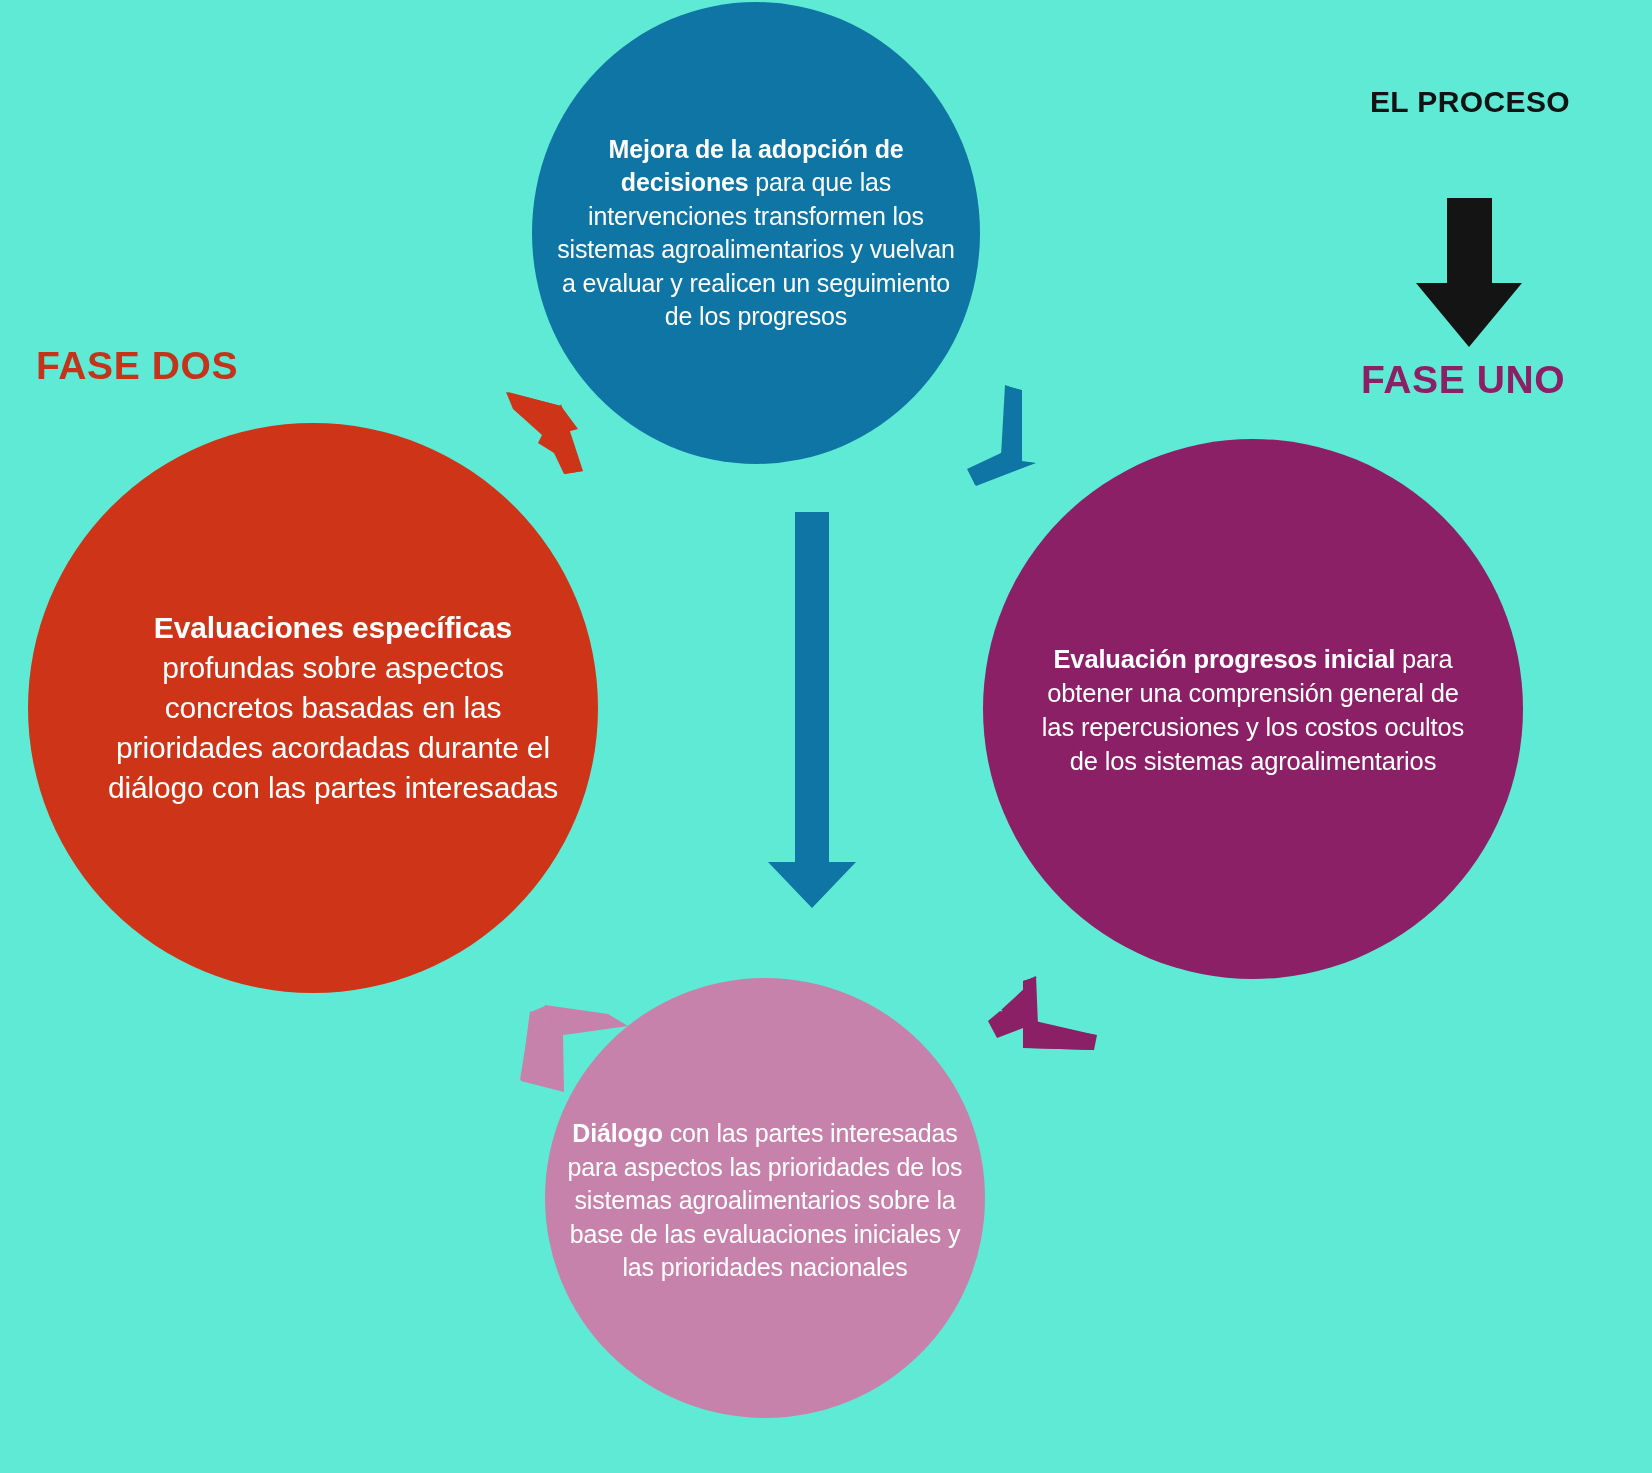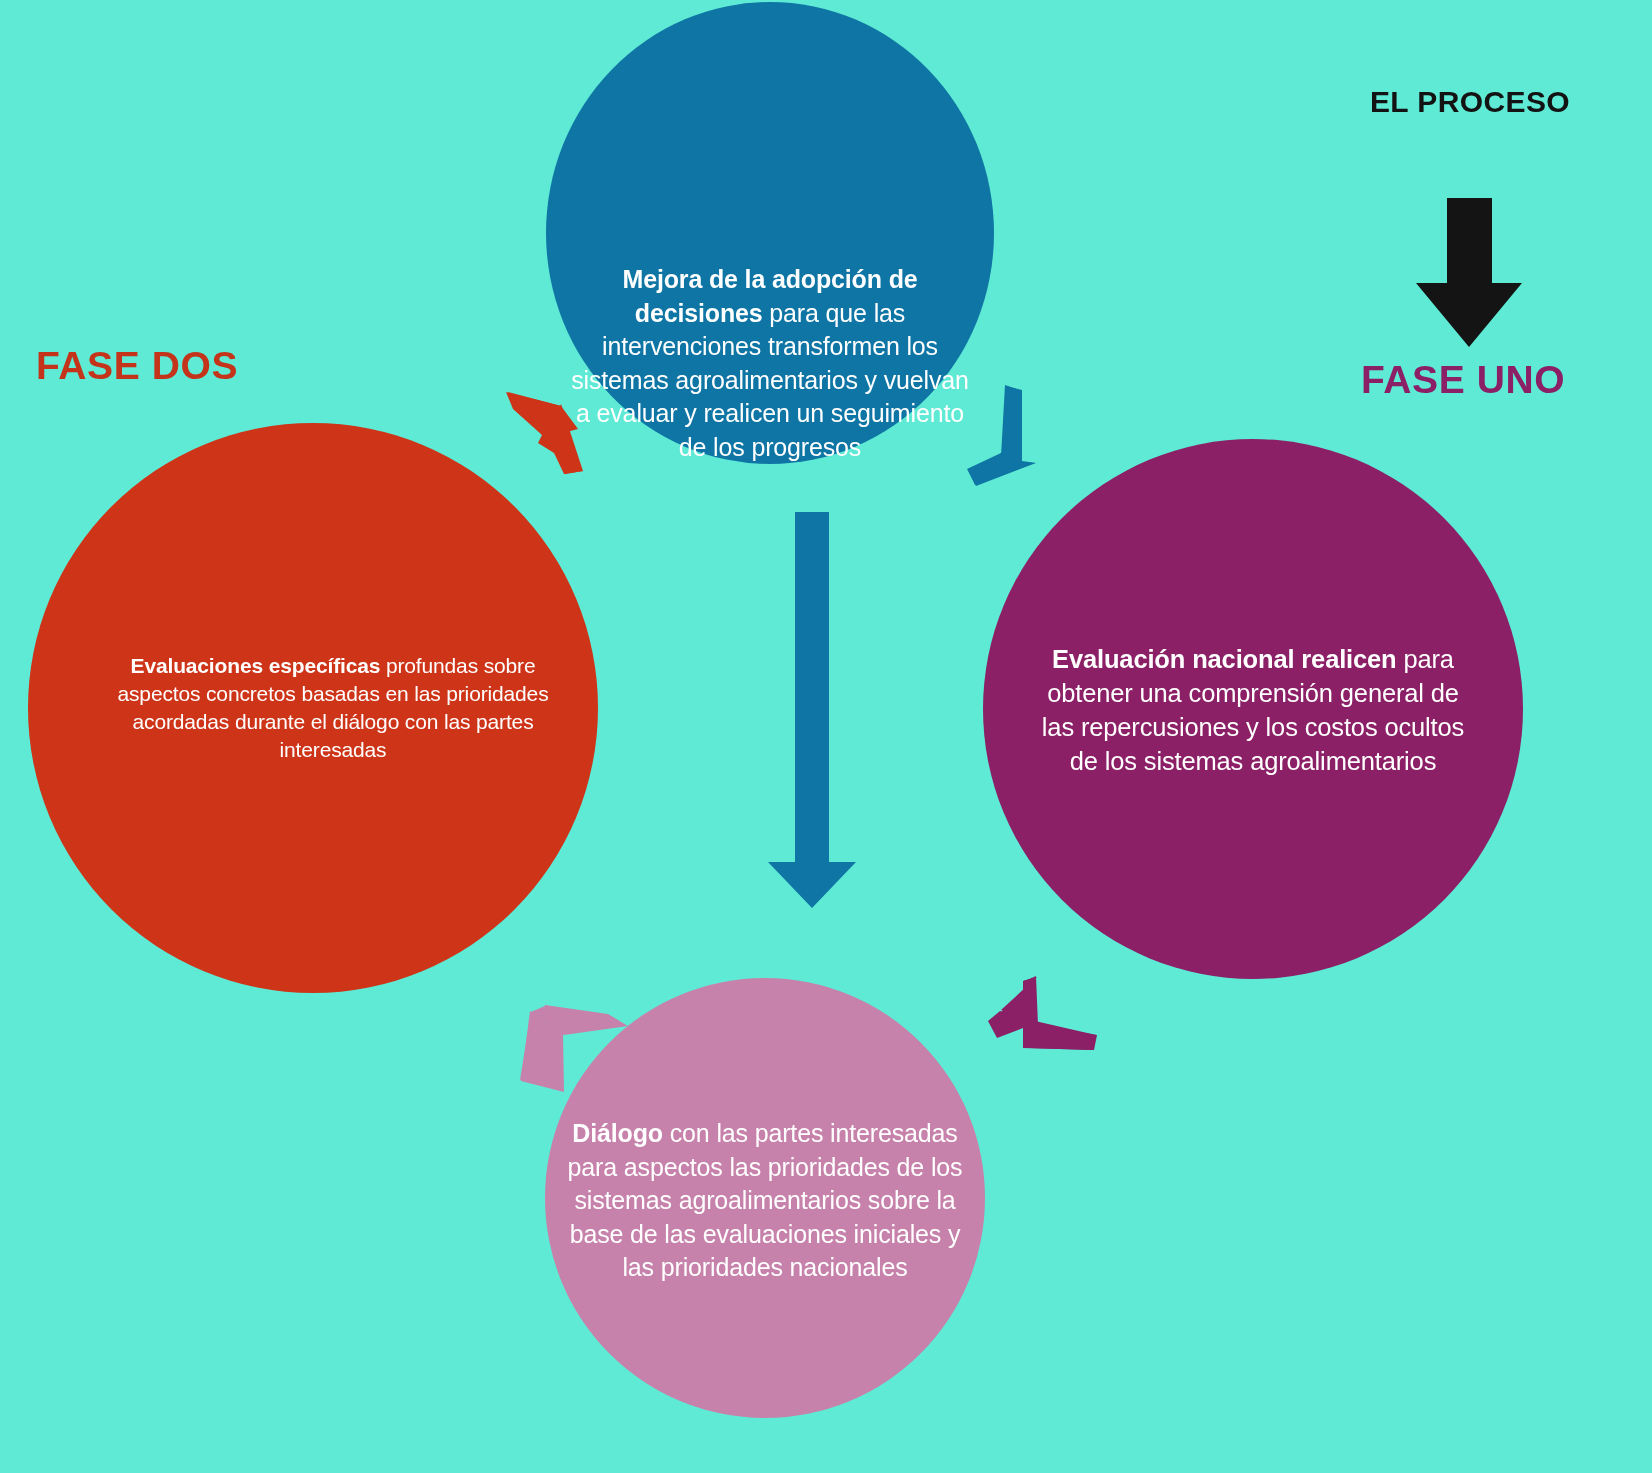--- a/index.html
+++ b/index.html
@@ -38,26 +38,25 @@
     letter-spacing: -0.15px;
     padding: 0 10px;
     color: #ffffff;
   }
   .circle .txt b {
     font-weight: 700;
   }
 
   
   #circle-blue {
-    left: 546px;
+    left: 532px;
     top: 2px;
     width: 448px;
     height: 462px;
     background: #0e75a4;
-    align-items: flex-end;
   }
   #circle-blue .txt {
     width: 400px;
     font-size: 25px;
     line-height: 1.34;
   }
 
   
   #circle-purple {
     left: 983px;
@@ -76,21 +75,21 @@
   
   #circle-red {
     left: 28px;
     top: 423px;
     width: 570px;
     height: 570px;
     background: #ce3418;
   }
   #circle-red .txt {
     width: 470px;
-    font-size: 21px;
+    font-size: 30px;
     line-height: 1.33;
     transform: translateX(20px);
   }
 
   
   #circle-pink {
     left: 545px;
     top: 978px;
     width: 440px;
     height: 440px;
@@ -197,21 +196,21 @@
   <div class="phase-label" id="phase-one-label" style="color: rgb(139, 32, 103);">FASE UNO</div>
 
   <div class="circle" id="circle-blue" style="background: rgb(14, 117, 164);">
     <div class="txt">
       <b>Mejora de la adopción de decisiones</b><span> para que las intervenciones transformen los sistemas agroalimentarios y vuelvan a evaluar y realicen un seguimiento de los progresos</span>
     </div>
   </div>
 
   <div class="circle" id="circle-purple" style="background: rgb(139, 32, 103);">
     <div class="txt">
-      <b>Evaluación nacional realicen</b><span> para obtener una comprensión general de las repercusiones y los costos ocultos de los sistemas agroalimentarios</span>
+      <b>Evaluación progresos inicial</b><span> para obtener una comprensión general de las repercusiones y los costos ocultos de los sistemas agroalimentarios</span>
     </div>
   </div>
 
   <div class="circle" id="circle-red" style="background: rgb(206, 52, 24);">
     <div class="txt">
       <b>Evaluaciones específicas</b><span> profundas sobre aspectos concretos basadas en las prioridades acordadas durante el diálogo con las partes interesadas</span>
     </div>
   </div>
 
   <div class="circle" id="circle-pink" style="background: rgb(199, 130, 171);">

